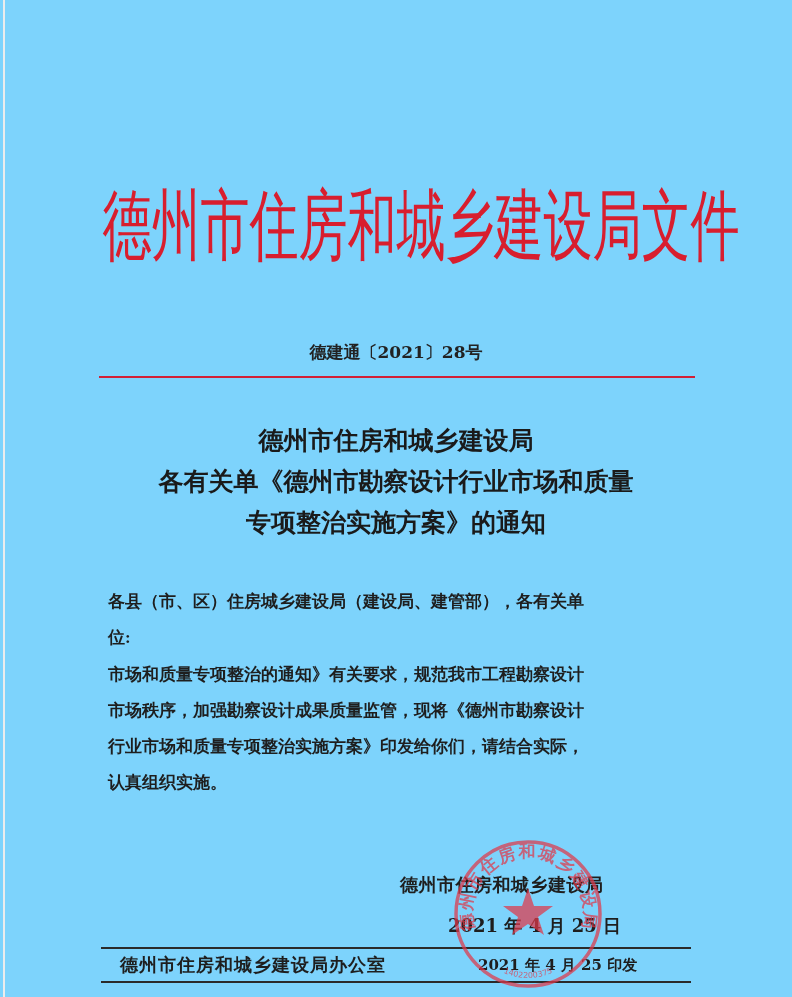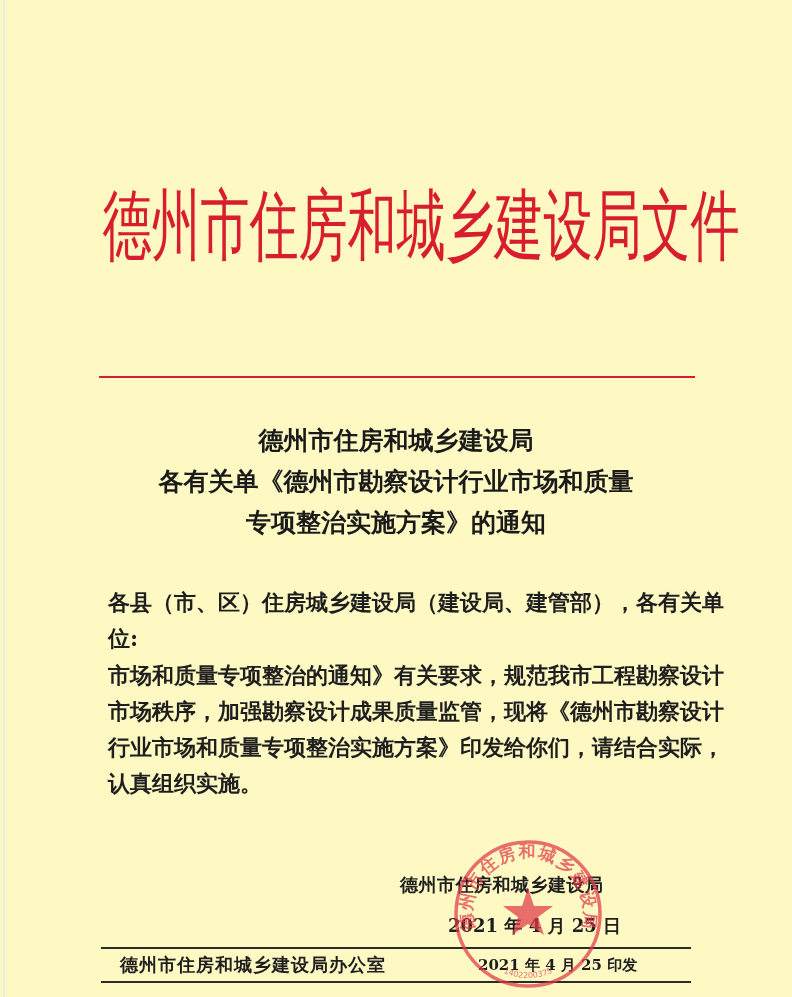--- a/index.html
+++ b/index.html
@@ -12,21 +12,21 @@
     height: 997px;
     position: relative;
     overflow: hidden;
     font-family: "DejaVu Serif", "Liberation Serif", serif;
     color: #1c1c1c;
   }
   .page {
     position: absolute;
     left: 0; top: 0;
     width: 792px; height: 997px;
-    background: #fef9c3;
+    background: #7dd3fc;
   }
   .page-edge {
     position: absolute;
     left: 3px; top: 0;
     width: 2px; height: 997px;
     background: #ececec;
   }
 
   
   .masthead {
@@ -79,24 +79,25 @@
     line-height: 41px;
     color: #1a1a1a;
   }
   .title-block div { white-space: nowrap; }
 
   
   .body-text {
     position: absolute;
     left: 108px; top: 584px;
     width: 590px;
-    font-size: 22px;
+    font-size: 17px;
     font-weight: bold;
     line-height: 36.3px;
     color: #1e1e1e;
+    font-family: Liberation Serif, serif;
   }
   .body-text .line {
     white-space: nowrap;
     height: 36.3px;
   }
   .body-text .indent { padding-left: 38px; }
 
   
   .signature {
     position: absolute;
@@ -167,20 +168,21 @@
 </head>
 <body>
 
 <div class="page">
   <div class="page-edge"></div>
 
   <div class="masthead">
     <span>德州市住房和城乡建设局文件</span>
   </div>
 
+  <div class="doc-number">德建通〔2021〕28号</div>
   <div class="red-rule"></div>
 
   <div class="title-block">
     <div>德州市住房和城乡建设局</div>
     <div>各有关单《德州市勘察设计行业市场和质量</div>
     <div>专项整治实施方案》的通知</div>
   </div>
 
   <div class="body-text">
     <div class="line">各县（市、区）住房城乡建设局（建设局、建管部），各有关单</div>

